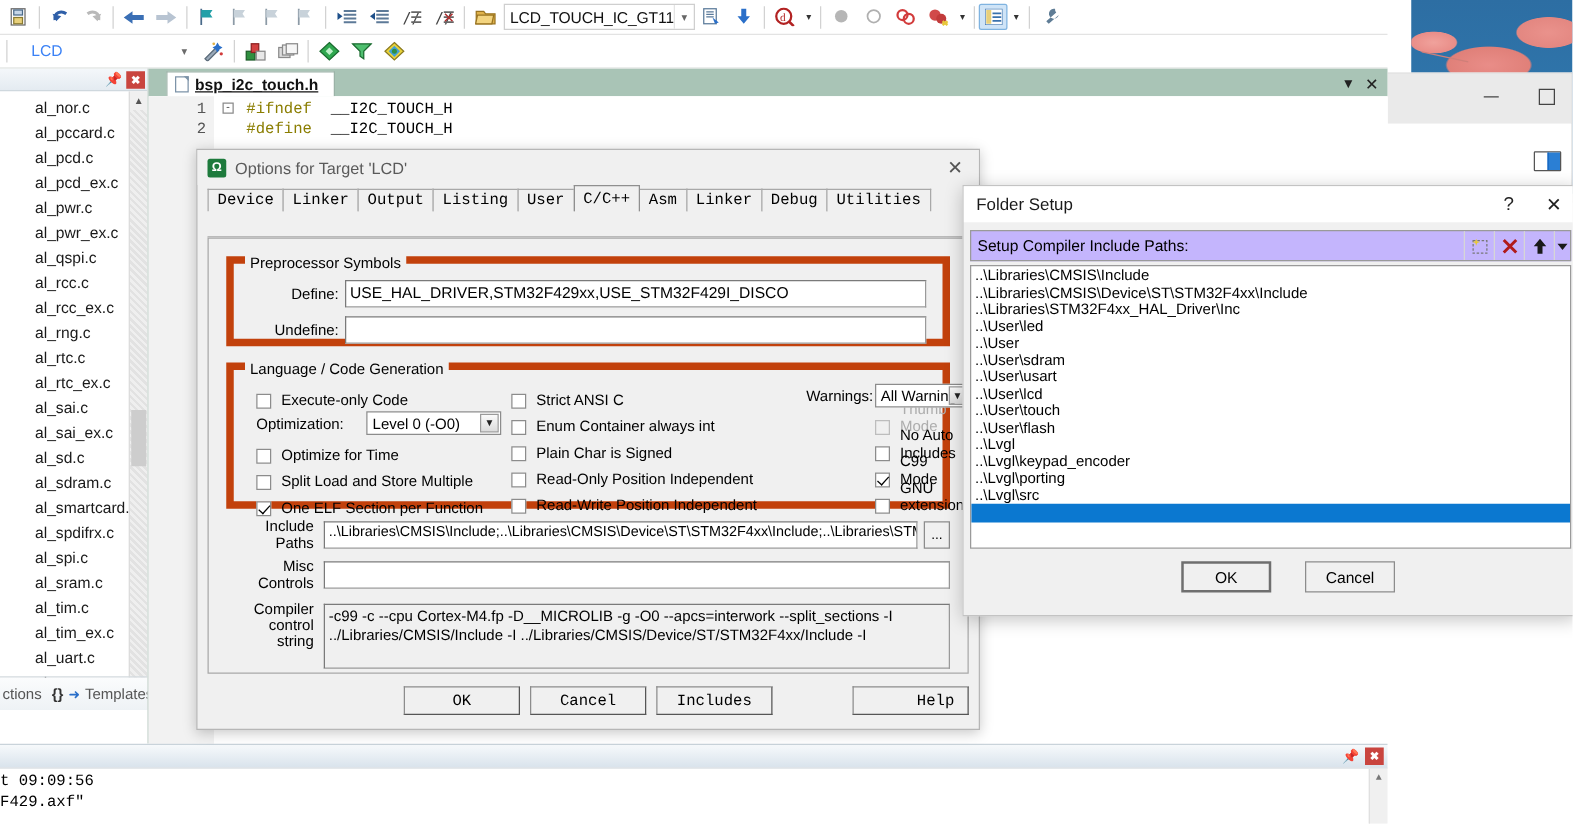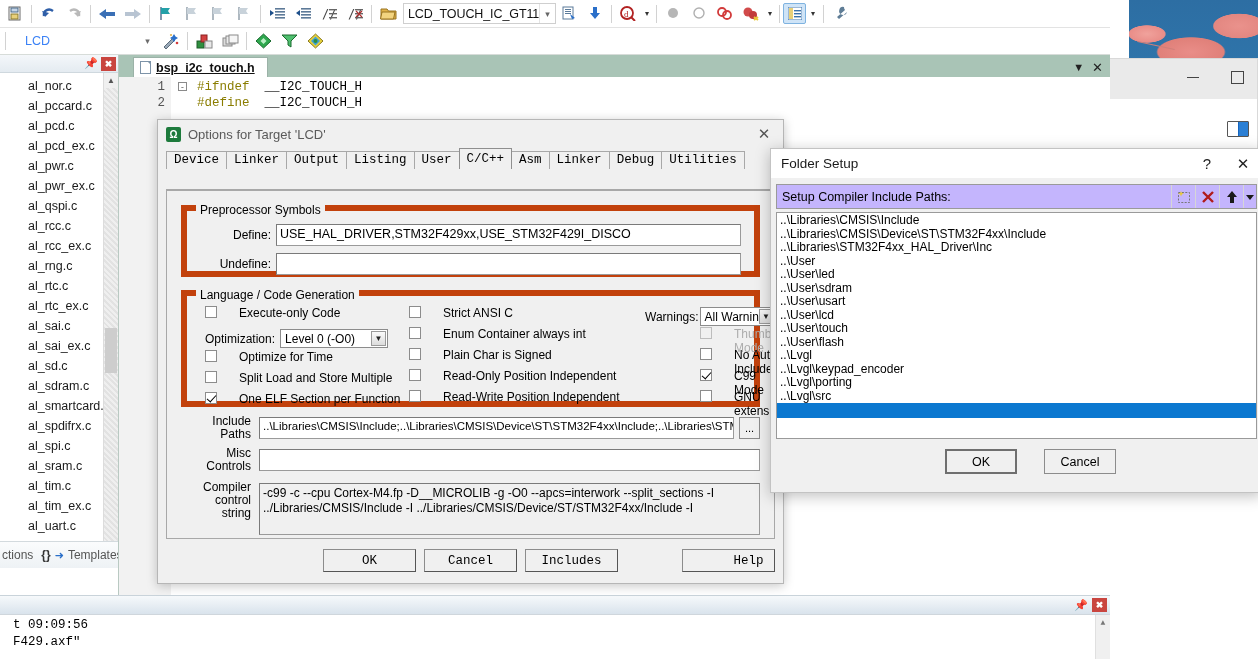--- a/index.html
+++ b/index.html
@@ -212,21 +212,21 @@
   .build-head {
     height:20px; background:linear-gradient(180deg,#f6f9fb,#d9e3ec);
     border-top:1px solid #c9d3da; border-bottom:1px solid #cfd6dc;
     display:flex; align-items:center; justify-content:flex-end; padding-right:3px; gap:4px;
   }
   .build-body {
     position:relative; height:44px; background:#fff;
     font-family:"Liberation Mono", monospace; font-size:12.5px; color:#000;
     padding-top:2px;
   }
-  .build-line { height:17px; line-height:17px; white-space:pre; padding-left:13px; }
+  .build-line { height:17px; line-height:17px; white-space:pre; padding-left:0px; }
   .build-scroll {
     position:absolute; right:0; top:0; bottom:0; width:15px; background:#f0f0f0;
     border-left:1px solid #e0e0e0;
   }
   .build-scroll .up {
     height:15px; display:flex; align-items:center; justify-content:center;
     font-size:8px; color:#777;
   }
 
   
@@ -275,21 +275,21 @@
   .group > .legend {
     position:absolute; top:-8px; left:9px; background:#f0f0f0; padding:0 4px;
     font-size:12px; color:#000;
   }
   .fld-label { font-size:12px; color:#000; }
   .txtbox {
     background:#fff; border:1px solid #9a9a9a; border-top-color:#7a7a7a;
     border-left-color:#7a7a7a; font-size:12.5px; color:#000;
     padding:2px 3px; overflow:hidden; white-space:nowrap;
   }
-  .cbrow { display:flex; align-items:flex-start; gap:22px; height:21px; }
+  .cbrow { display:flex; align-items:flex-end; gap:8px; height:21px; }
   .cbox {
     width:12px; height:12px; background:#fff; border:1px solid #8c8c8c;
     position:relative; flex:none;
   }
   .cbox.checked:after {
     content:""; position:absolute; left:3px; top:0px; width:4px; height:8px;
     border:solid #000; border-width:0 1.6px 1.6px 0; transform:rotate(42deg);
   }
   .cbox.disabled { background:#f0f0f0; border-color:#bdbdbd; }
   .cblabel { font-size:12px; color:#000; }
@@ -732,21 +732,21 @@
     </div>
 
     <div class="group" style="left:14px; top:99px; right:14px; height:117px;">
       <div class="legend">Language / Code Generation</div>
 
       <div style="position:absolute; left:18px; top:10px; width:205px;">
         <div class="cbrow">
           <span class="cbox"></span>
           <span class="cblabel">Execute-only Code</span>
         </div>
-        <div style="display:flex;align-items:center;gap:5px;height:23px;">
+        <div style="display:flex;align-items:center;gap:18px;height:23px;">
           <span class="cblabel">Optimization:</span>
           <span class="dd" style="width:108px;">
             <span class="v">Level 0 (-O0)</span>
             <span class="btn">▼</span>
           </span>
         </div>
         <div class="cbrow">
           <span class="cbox"></span>
           <span class="cblabel">Optimize for Time</span>
         </div>
@@ -872,22 +872,22 @@
           <svg width="10" height="10" viewBox="0 0 10 10">
               <path d="M1 3 l4 5 l4 -5 z" fill="#1a1a1a"></path>
             </svg>
         </div>
       </div>
     </div>
     <div class="fd-list" id="fd-list">
         <div class="fd-row">..\Libraries\CMSIS\Include</div>
         <div class="fd-row">..\Libraries\CMSIS\Device\ST\STM32F4xx\Include</div>
         <div class="fd-row">..\Libraries\STM32F4xx_HAL_Driver\Inc</div>
+        <div class="fd-row">..\User\led</div>
         <div class="fd-row">..\User</div>
-        <div class="fd-row">..\User\led</div>
         <div class="fd-row">..\User\sdram</div>
         <div class="fd-row">..\User\usart</div>
         <div class="fd-row">..\User\lcd</div>
         <div class="fd-row">..\User\touch</div>
         <div class="fd-row">..\User\flash</div>
         <div class="fd-row">..\Lvgl</div>
         <div class="fd-row">..\Lvgl\keypad_encoder</div>
         <div class="fd-row">..\Lvgl\porting</div>
         <div class="fd-row">..\Lvgl\src</div>
         <div class="fd-row selected">&nbsp;</div>

